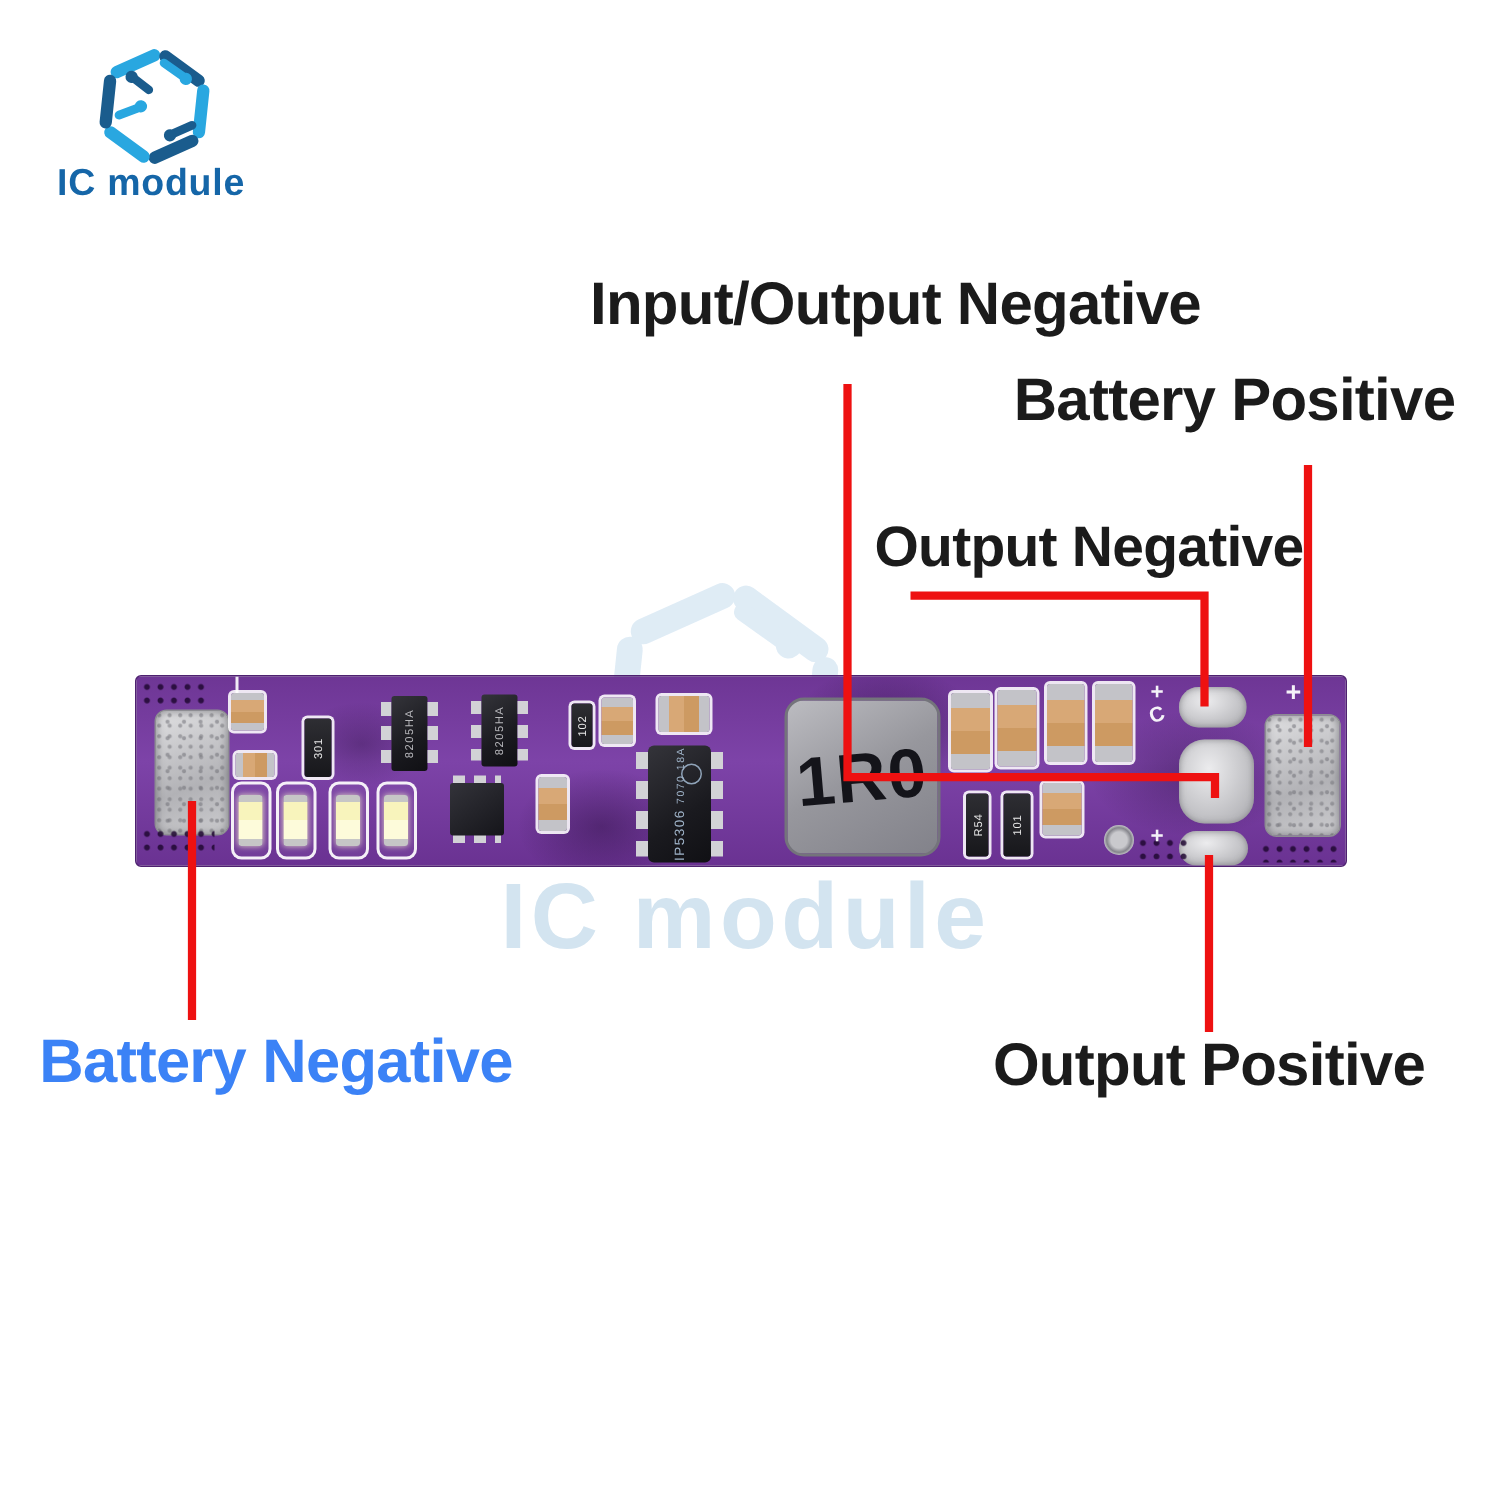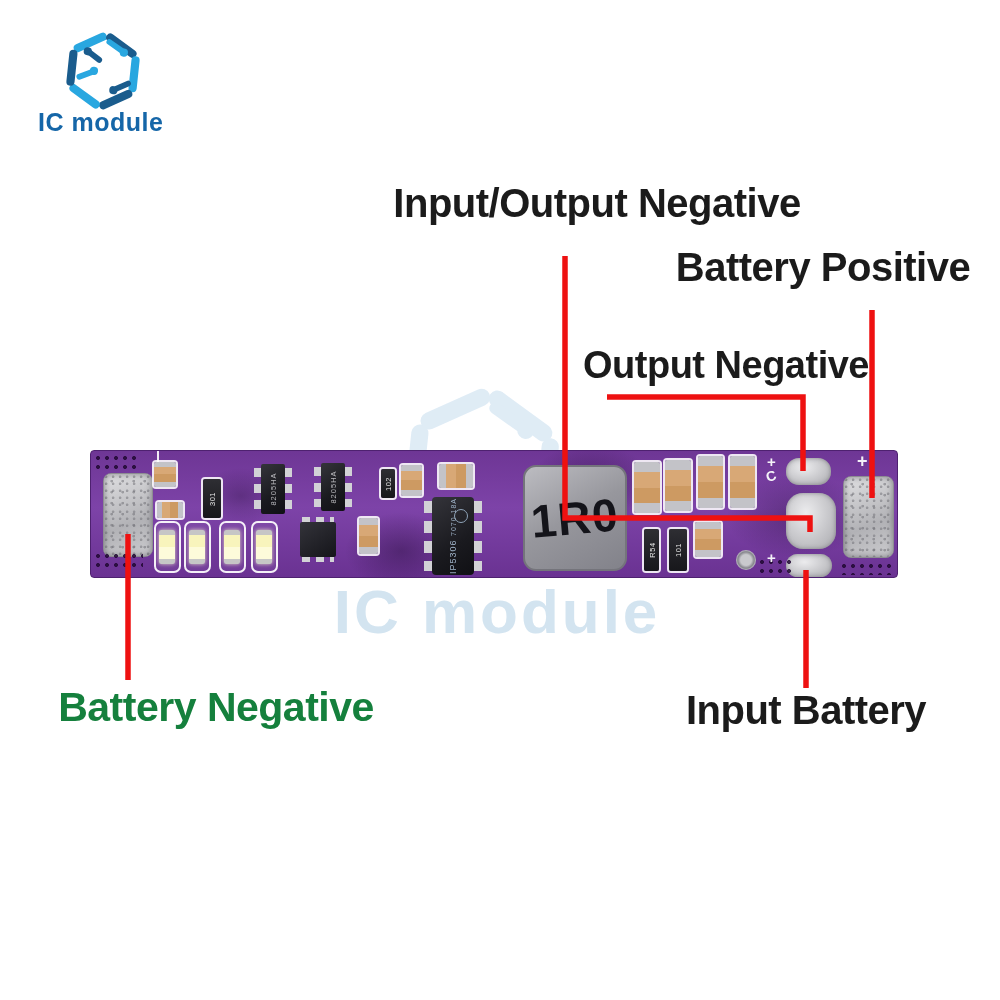--- a/index.html
+++ b/index.html
@@ -253,16 +253,16 @@
     <polyline class="red-line" points="565,256 565,518 810,518 810,532" stroke="#ee1111"></polyline>
     <polyline class="red-line" points="607,397 803,397 803,471" stroke="#ee1111"></polyline>
     <polyline class="red-line" points="872,310 872,498" stroke="#ee1111"></polyline>
     <polyline class="red-line" points="128,534 128,680" stroke="#ee1111"></polyline>
     <polyline class="red-line" points="806,570 806,688" stroke="#ee1111"></polyline>
   </svg>
 
   <div class="anno-label" id="lbl-bat-pos" style="color: rgb(27, 27, 27);">Battery Positive</div>
   <div class="anno-label" id="lbl-io-neg" style="color: rgb(27, 27, 27);">Input/Output Negative</div>
   <div class="anno-label" id="lbl-out-pos" style="color: rgb(27, 27, 27);">Output Negative</div>
-  <div class="anno-label" id="lbl-bat-neg" style="color: #15803d; margin-left: 32px;">Battery Negative</div>
-  <div class="anno-label" id="lbl-in-pos" style="color: rgb(27, 27, 27);">Input Battery</div>
+  <div class="anno-label" id="lbl-bat-neg" style="color: #3b82f6;">Battery Negative</div>
+  <div class="anno-label" id="lbl-in-pos" style="color: rgb(27, 27, 27);">Output Positive</div>
 
 </div>
 
 </body></html>

